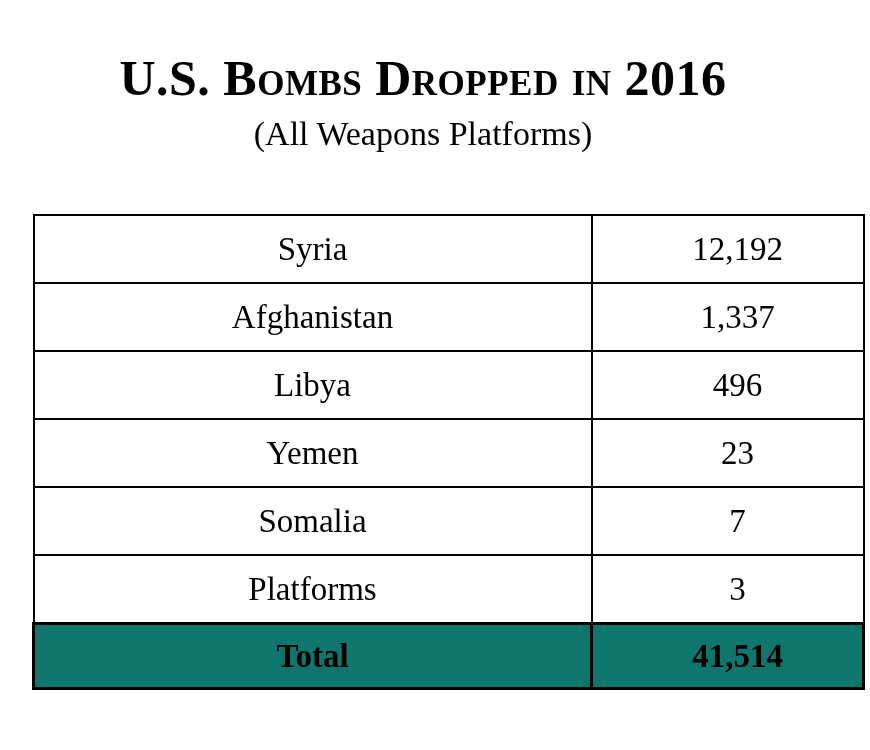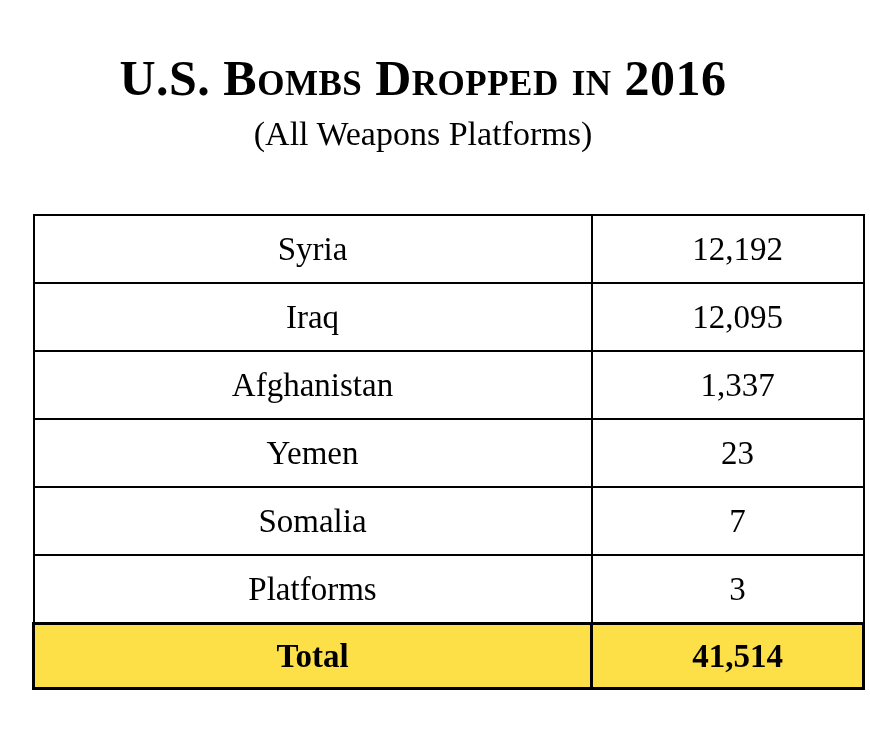--- a/index.html
+++ b/index.html
@@ -62,21 +62,21 @@
     padding: 0;
   }
   table.data td.country {
     width: 556px;
   }
   table.data td.value {
     width: 250px;
     padding-left: 20px;
   }
   tr.total-row td {
-    background: #fde047;
+    background: #0f766e;
     font-weight: bold;
     border: 3px solid #000000;
     height: 62px;
     font-size: 33px;
   }
 </style>
 </head>
 <body>
 
 <div class="page">
@@ -85,26 +85,26 @@
   <div class="subtitle">(All Weapons Platforms)</div>
 
   <div class="table-wrap">
     <table class="data">
       <tbody>
         <tr>
           <td class="country">Syria</td>
           <td class="value">12,192</td>
         </tr>
         <tr>
-          <td class="country">Iraq</td>
-          <td class="value">12,095</td>
+          <td class="country">Afghanistan</td>
+          <td class="value">1,337</td>
         </tr>
         <tr>
-          <td class="country">Afghanistan</td>
-          <td class="value">1,337</td>
+          <td class="country">Libya</td>
+          <td class="value">496</td>
         </tr>
         <tr>
           <td class="country">Yemen</td>
           <td class="value">23</td>
         </tr>
         <tr>
           <td class="country">Somalia</td>
           <td class="value">7</td>
         </tr>
         <tr>

